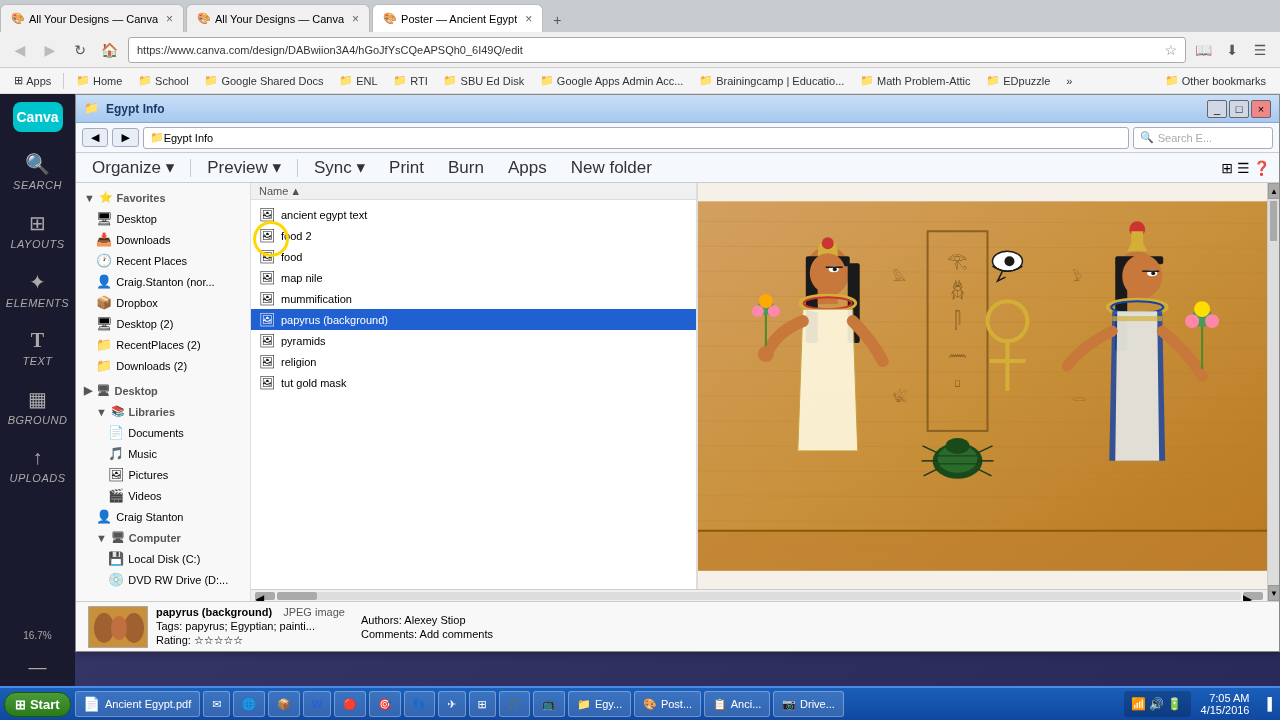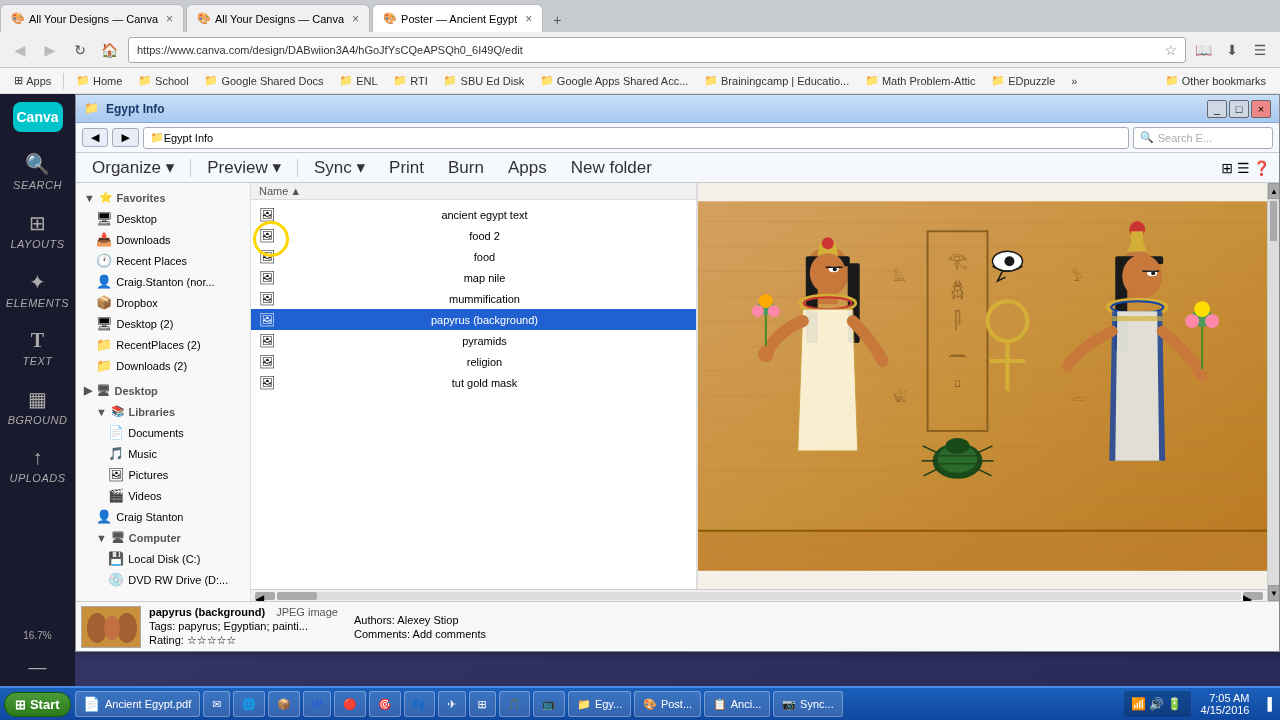--- a/index.html
+++ b/index.html
@@ -53,34 +53,34 @@
 
     .window-body { display: flex; flex: 1; overflow: hidden; }
     .nav-panel { width: 175px; background: #f8f8f8; border-right: 1px solid #ddd; overflow-y: auto; padding: 4px 0; }
     .nav-section-item { display: flex; align-items: center; padding: 3px 8px; font-size: 11px; cursor: pointer; gap: 4px; }
     .nav-folder-icon { font-size: 13px; }
     .nav-item-label { font-size: 11px; }
     .nav-group-header { display: flex; align-items: center; padding: 4px 8px; font-size: 11px; font-weight: bold; color: #555; gap: 4px; cursor: pointer; }
     .nav-indent { padding-left: 20px; }
     .nav-indent2 { padding-left: 32px; }
 
-    .file-list-area { flex: 1; display: flex; flex-direction: column; overflow: hidden; text-align: center; }
+    .file-list-area { flex: 1; display: flex; flex-direction: column; overflow: hidden; }
     .col-header { font-size: 11px; color: #555; cursor: pointer; display: flex; align-items: center; gap: 2px; }
     .file-list { flex: 1; overflow-y: auto; padding: 4px 0; }
     .file-item { display: flex; align-items: center; padding: 3px 8px; font-size: 11px; cursor: pointer; gap: 6px; }
     .file-item.selected { background: #2060d0; color: white; }
     .file-icon { font-size: 13px; width: 16px; }
     .file-name { flex: 1; }
     .scrollbar-h { height: 12px; background: #f0f0f0; border-top: 1px solid #ccc; display: flex; align-items: center; }
 
     
     .preview-area { width: 570px; background: #f5f0e8; display: flex; align-items: center; justify-content: center; border-left: 1px solid #ddd; overflow: hidden; }
 
     
-    .info-bar { display: flex; align-items: stretch; padding: 4px 5px; background: #f8f8f8; border-top: 1px solid #ccc; height: 50px; font-size: 11px; gap: 8px; }
+    .info-bar { display: flex; align-items: stretch; padding: 4px 12px; background: #f8f8f8; border-top: 1px solid #ccc; height: 50px; font-size: 11px; gap: 8px; }
     .info-thumb { width: 60px; height: 42px; background: #d4a060; border: 1px solid #aaa; overflow: hidden; }
     .info-details { flex: 1; display: flex; gap: 16px; align-items: center; }
     .info-col { display: flex; flex-direction: column; gap: 2px; }
 
     
     .taskbar { height: 34px; background: linear-gradient(to bottom, #1a5fba, #1048a0); display: flex; align-items: center; padding: 0 4px; gap: 4px; border-top: 2px solid #4a8ae8; }
     .start-btn { display: flex; align-items: center; gap: 4px; padding: 4px 10px; background: linear-gradient(to bottom, #4a9a3a, #2a7a1a); border-radius: 12px; color: white; font-weight: bold; font-size: 13px; cursor: pointer; border: 1px solid #1a5a0a; }
     .taskbar-items { flex: 1; display: flex; gap: 3px; }
     .taskbar-item { display: flex; align-items: center; gap: 4px; padding: 3px 8px; background: rgba(255,255,255,0.15); border: 1px solid rgba(255,255,255,0.3); border-radius: 3px; color: white; font-size: 11px; cursor: pointer; height: 26px; }
     .taskbar-item-icon { font-size: 14px; }
@@ -156,21 +156,21 @@
       <div class="bm-item">
         <span>📁</span>
         <span>RTI</span>
       </div>
       <div class="bm-item">
         <span>📁</span>
         <span>SBU Ed Disk</span>
       </div>
       <div class="bm-item">
         <span>📁</span>
-        <span>Google Apps Shared Acc...</span>
+        <span>Google Apps Admin Acc...</span>
       </div>
       <div class="bm-item">
         <span>📁</span>
         <span>Brainingcamp | Educatio...</span>
       </div>
       <div class="bm-item">
         <span>📁</span>
         <span>Math Problem-Attic</span>
       </div>
       <div class="bm-item">
@@ -647,21 +647,21 @@
       <div class="taskbar-item">
         <span>🎨</span>
         <span>Post...</span>
       </div>
       <div class="taskbar-item">
         <span>📋</span>
         <span>Anci...</span>
       </div>
       <div class="taskbar-item">
         <span>📷</span>
-        <span>Sync...</span>
+        <span>Drive...</span>
       </div>
     </div>
     <div class="taskbar-right">
       <div class="systray">
         <span class="systray-icon">📶</span>
         <span class="systray-icon">🔊</span>
         <span class="systray-icon">🔋</span>
       </div>
       <div class="clock">
         <div>7:05 AM</div>

